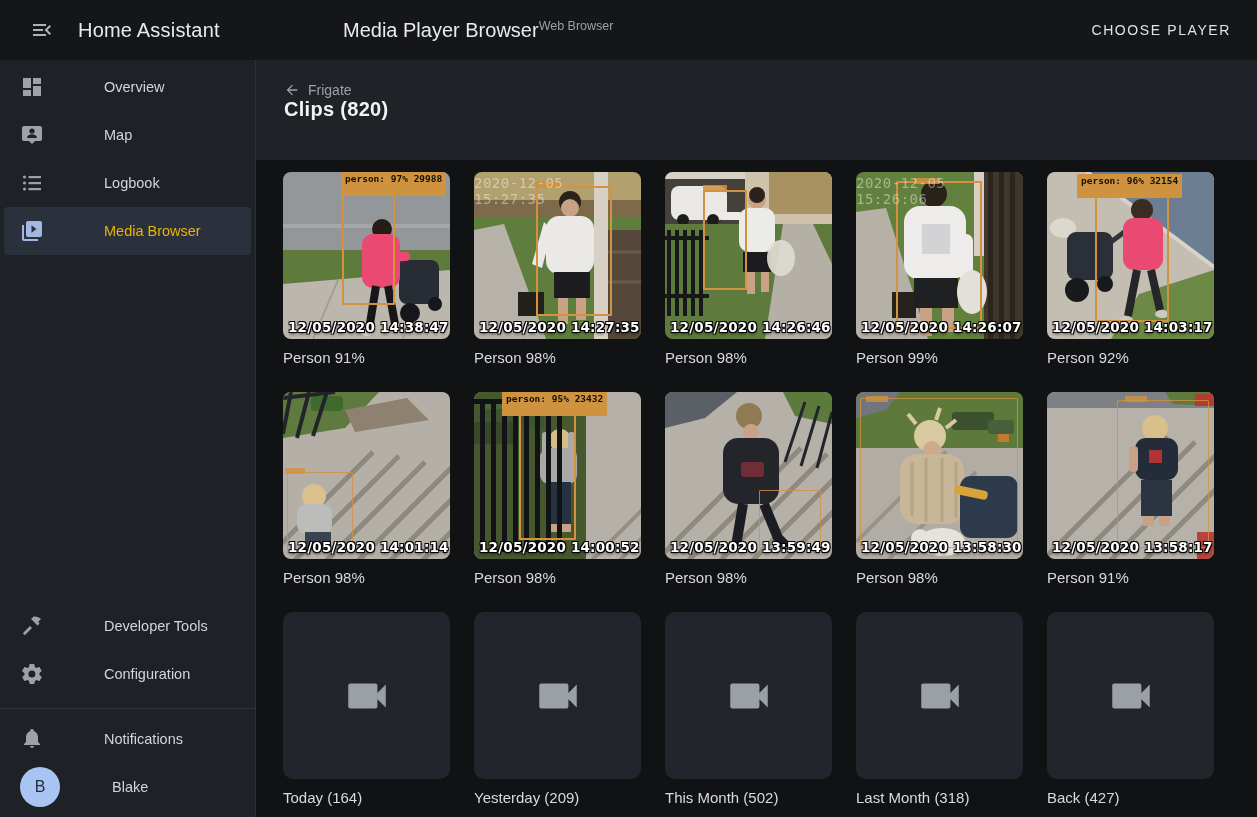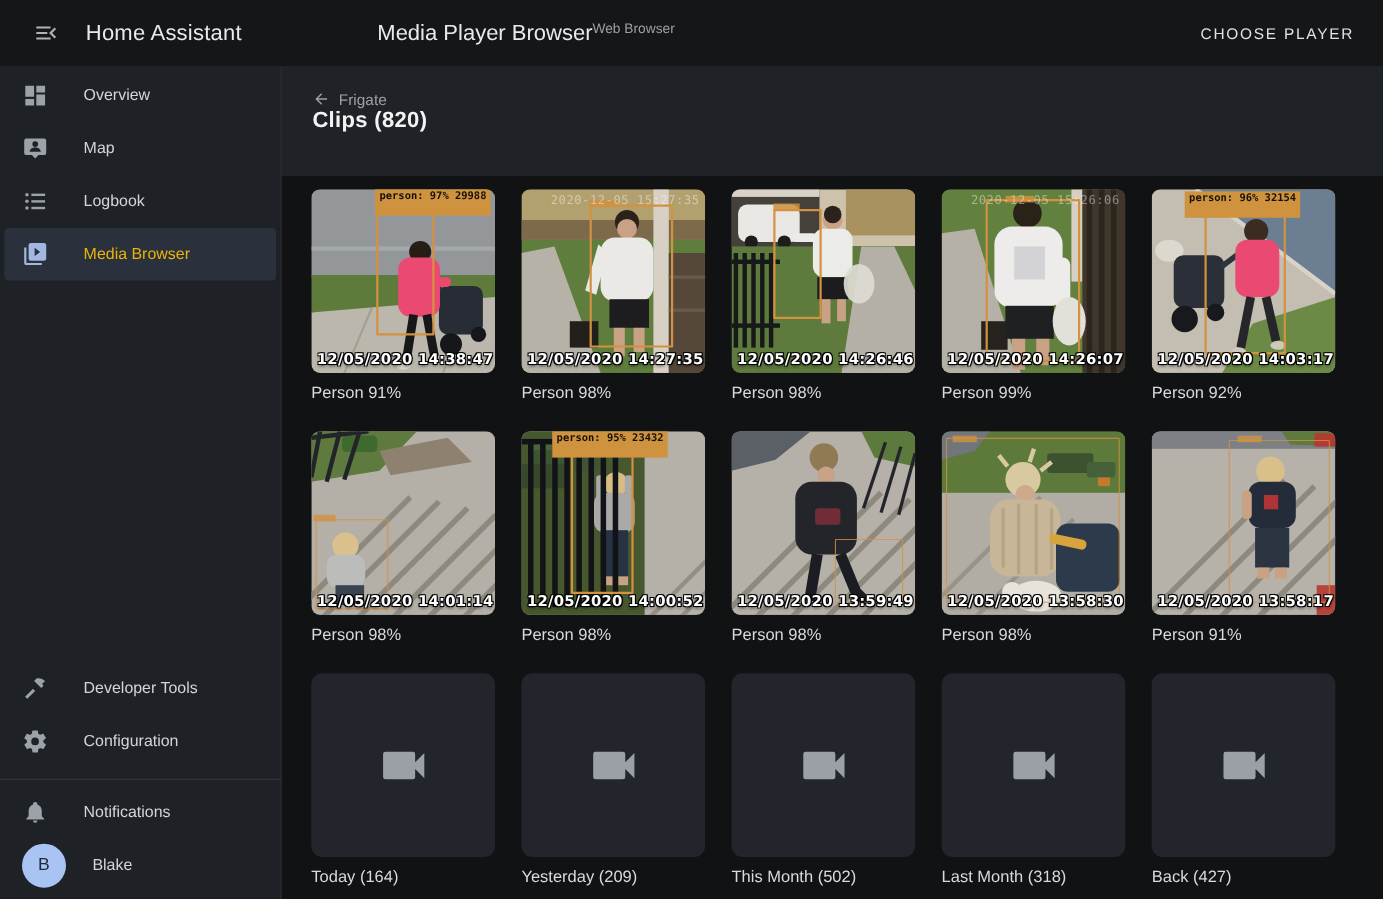--- a/index.html
+++ b/index.html
@@ -17,21 +17,21 @@
   .media-title { color:#e9eaec; font-size:20px; font-weight:400; line-height:24px; }
   .media-sub { color:#9aa0a6; font-size:12.5px; line-height:16px; }
   .choose-player { margin-left:auto; margin-right:14px; background:transparent; border:none;
     color:#dfe2e6; font-size:14px; font-weight:500; letter-spacing:1.6px; padding:10px 12px;
     cursor:pointer; font-family:"Liberation Sans",sans-serif; }
 
   
   .sidebar { position:absolute; left:0; top:60px; bottom:0; width:256px; background:#1e2126;
     border-right:1px solid #2c2f34; display:flex; flex-direction:column; z-index:4; }
   .nav-item { height:48px; margin:0 4px; border-radius:4px; display:flex; align-items:center;
-    padding-left:16px; cursor:pointer; }
+    padding-left:16px; cursor:pointer;gap:28px; }
   .nav-item .ico { width:24px; height:24px; flex:0 0 24px; display:flex; align-items:center; justify-content:center; }
   .nav-item .lbl { margin-left:32px; color:#d2d5d9; font-size:14.5px; font-weight:500; }
   .nav-item.active { background:#2a313d; }
   .nav-item.active .lbl { color:#eab308; }
   .nav-item.active svg  { fill:#a2b8e0; }
   .nav-item svg { fill:#9da1a8; }
   .sb-top { padding-top:3px; }
   .sb-spacer { flex:1; }
   .sb-divider { height:1px; background:#34373d; margin:10px 0 6px 0; }
   .avatar { width:40px; height:40px; border-radius:50%; background:#a9c3f2; color:#1d2a3a;
@@ -50,21 +50,21 @@
   .grid-area { position:absolute; left:0; right:0; top:100px; bottom:0; background:#111214;
     padding:12px 0 0 27px; overflow:hidden; }
   .grid { display:grid; grid-template-columns:repeat(5,167px); column-gap:24px; row-gap:24px; }
   .card { width:167px; cursor:pointer; }
   .thumb { position:relative; width:167px; height:167px; border-radius:8px; overflow:hidden; background:#333; }
   .thumb svg.scene { position:absolute; inset:0; width:100%; height:100%; display:block; }
   .bbox { position:absolute; border:2px solid #d4913f; border-radius:1px; pointer-events:none; }
   .bbox.thin { border-width:1px; opacity:.8; }
   .chip { position:absolute; background:#cf923e; color:#14110a; font-family:"DejaVu Sans Mono",monospace;
     font-size:9.5px; font-weight:700; padding:1px 4px 12px 4px; white-space:nowrap; line-height:11px; }
-  .osd { position:absolute; top:3px; right:5px; color:rgba(255,255,255,.42); font-size:11px;
+  .osd { position:absolute; top:3px; right:5px; color:rgba(255,255,255,.42); font-size:14px;
     font-family:"DejaVu Sans Mono",monospace; letter-spacing:.5px; }
   .ts { position:absolute; left:5px; bottom:4px; color:#fff; font-size:13.5px; font-weight:800;
     font-family:"DejaVu Sans",sans-serif; letter-spacing:.2px;
     text-shadow:-1px -1px 0 #000,1px -1px 0 #000,-1px 1px 0 #000,1px 1px 0 #000,0 2px 3px rgba(0,0,0,.65); }
   .caption { margin-top:9px; color:#d9dadb; font-size:15px; line-height:20px; }
 
   .folder { width:167px; height:167px; border-radius:10px; background:#22252b;
     display:flex; align-items:center; justify-content:center; }
   .folder svg { fill:#9aa0a6; }
 </style>

